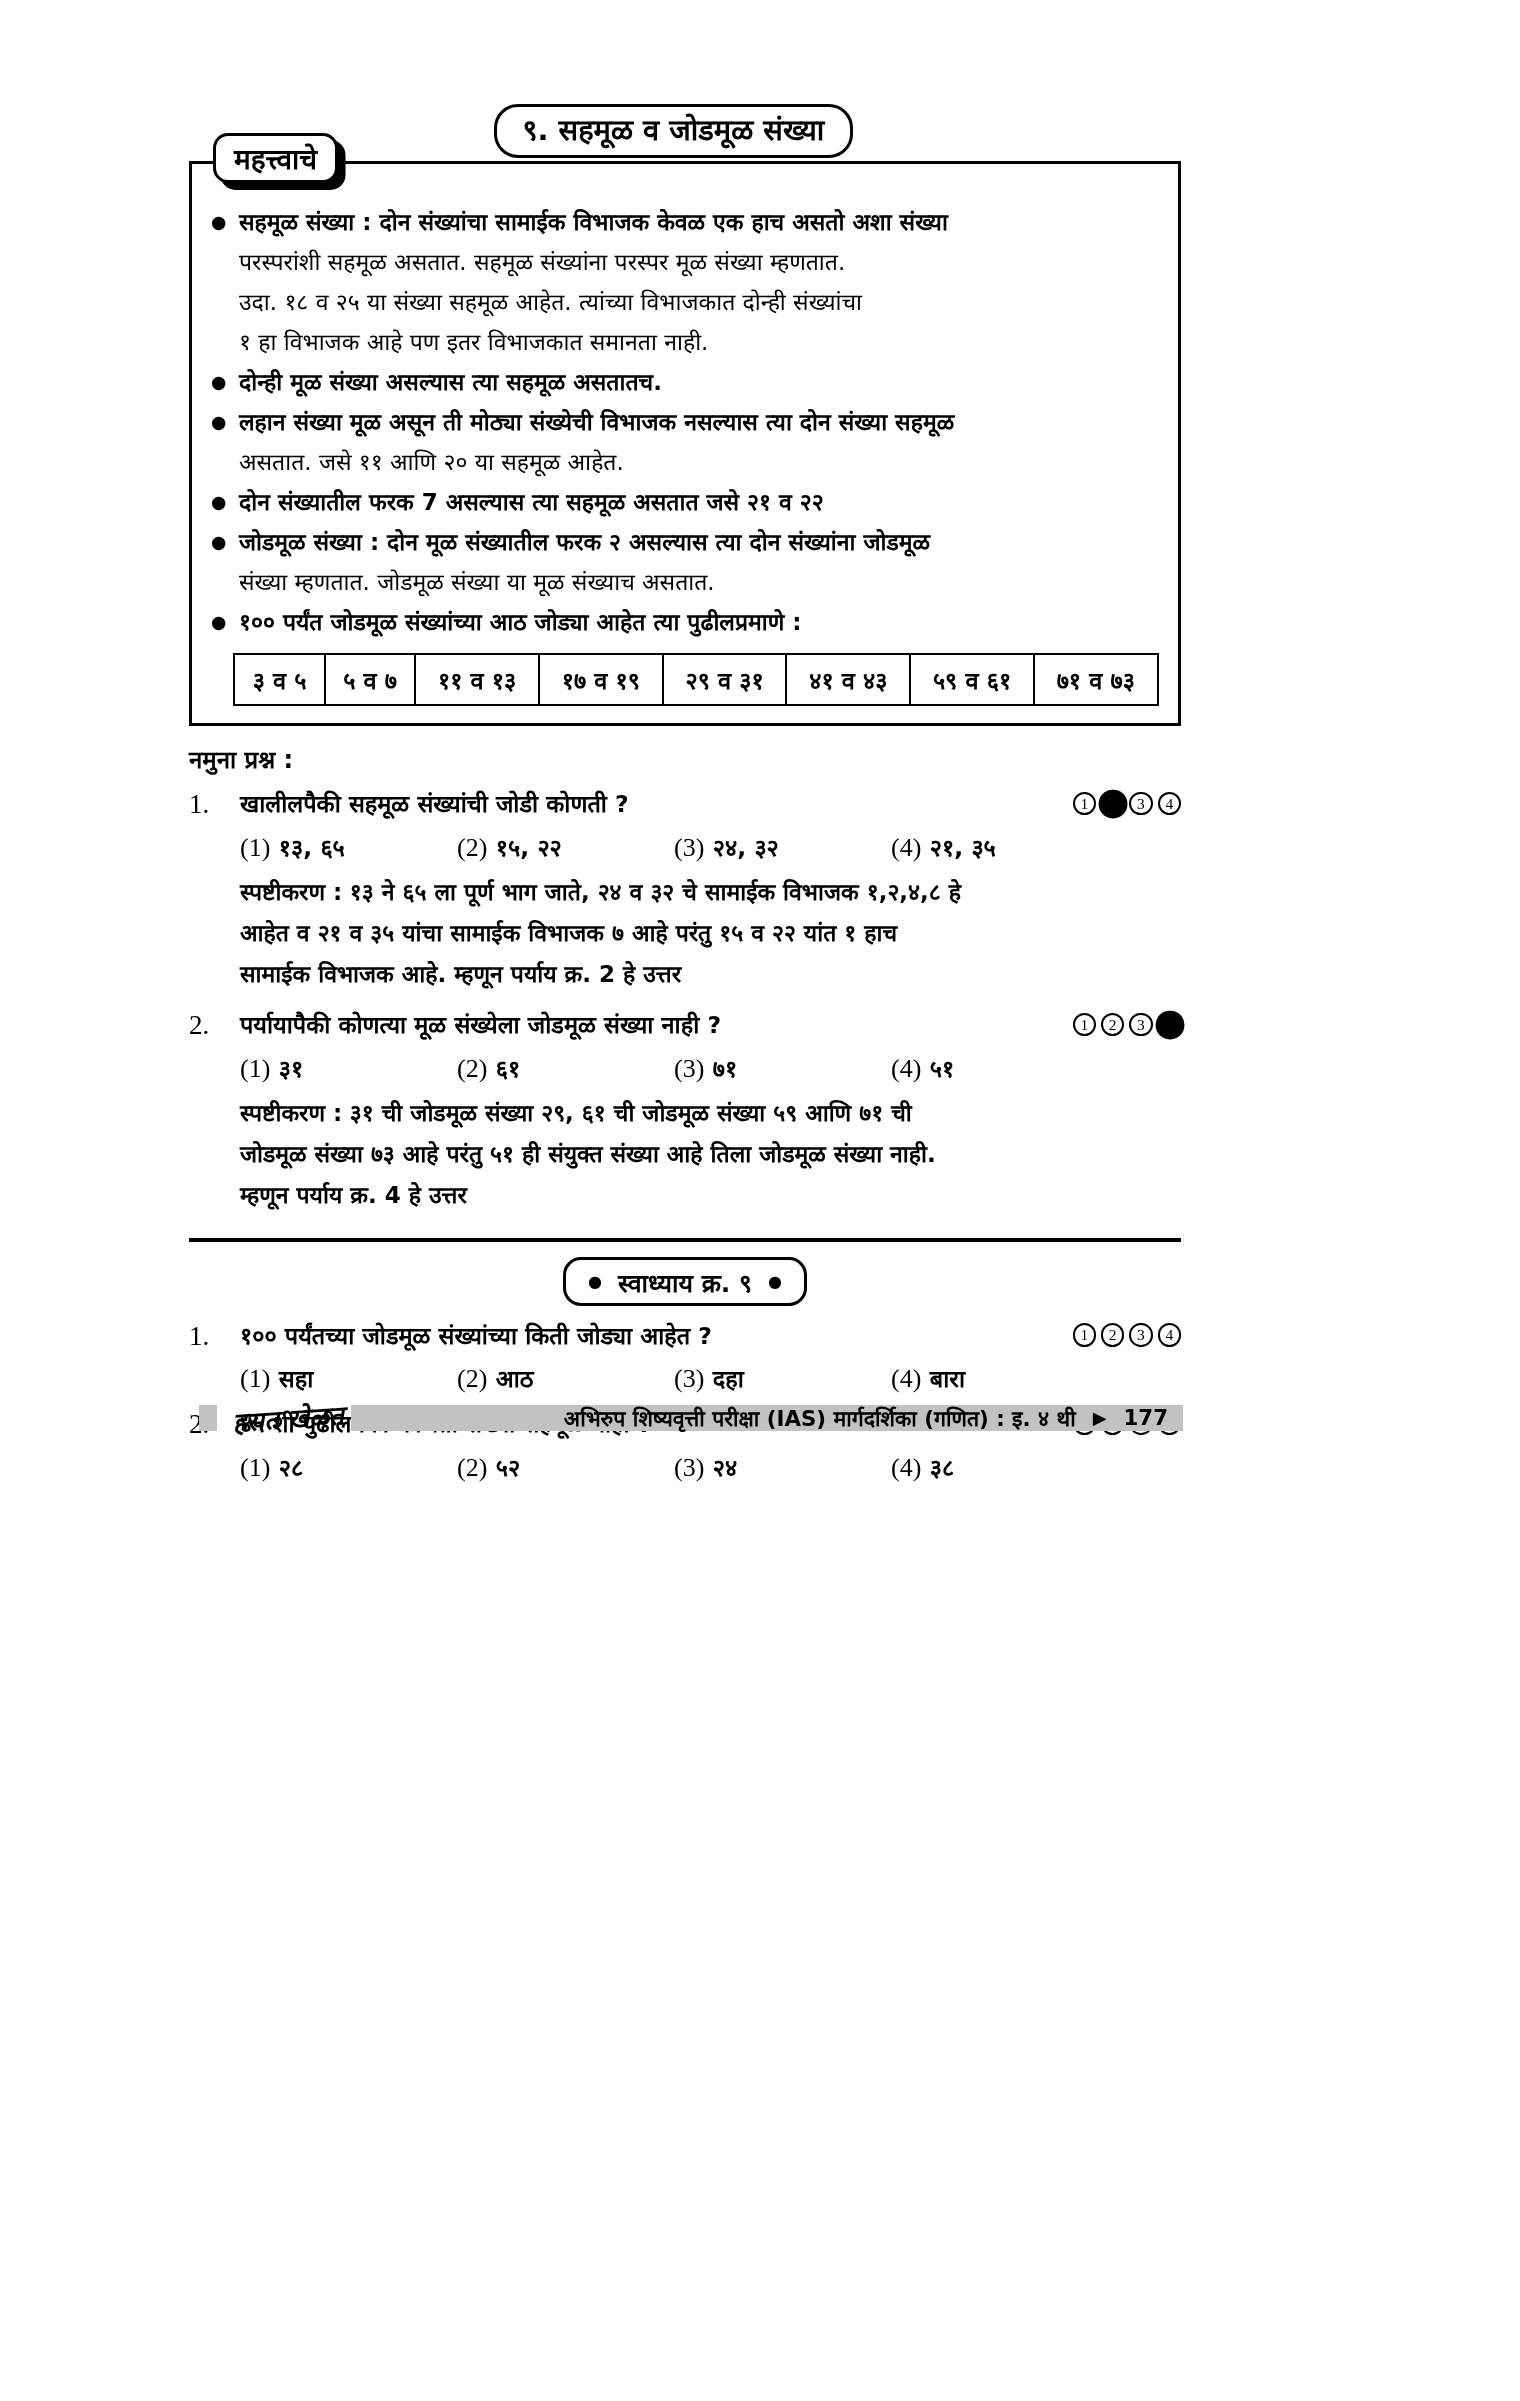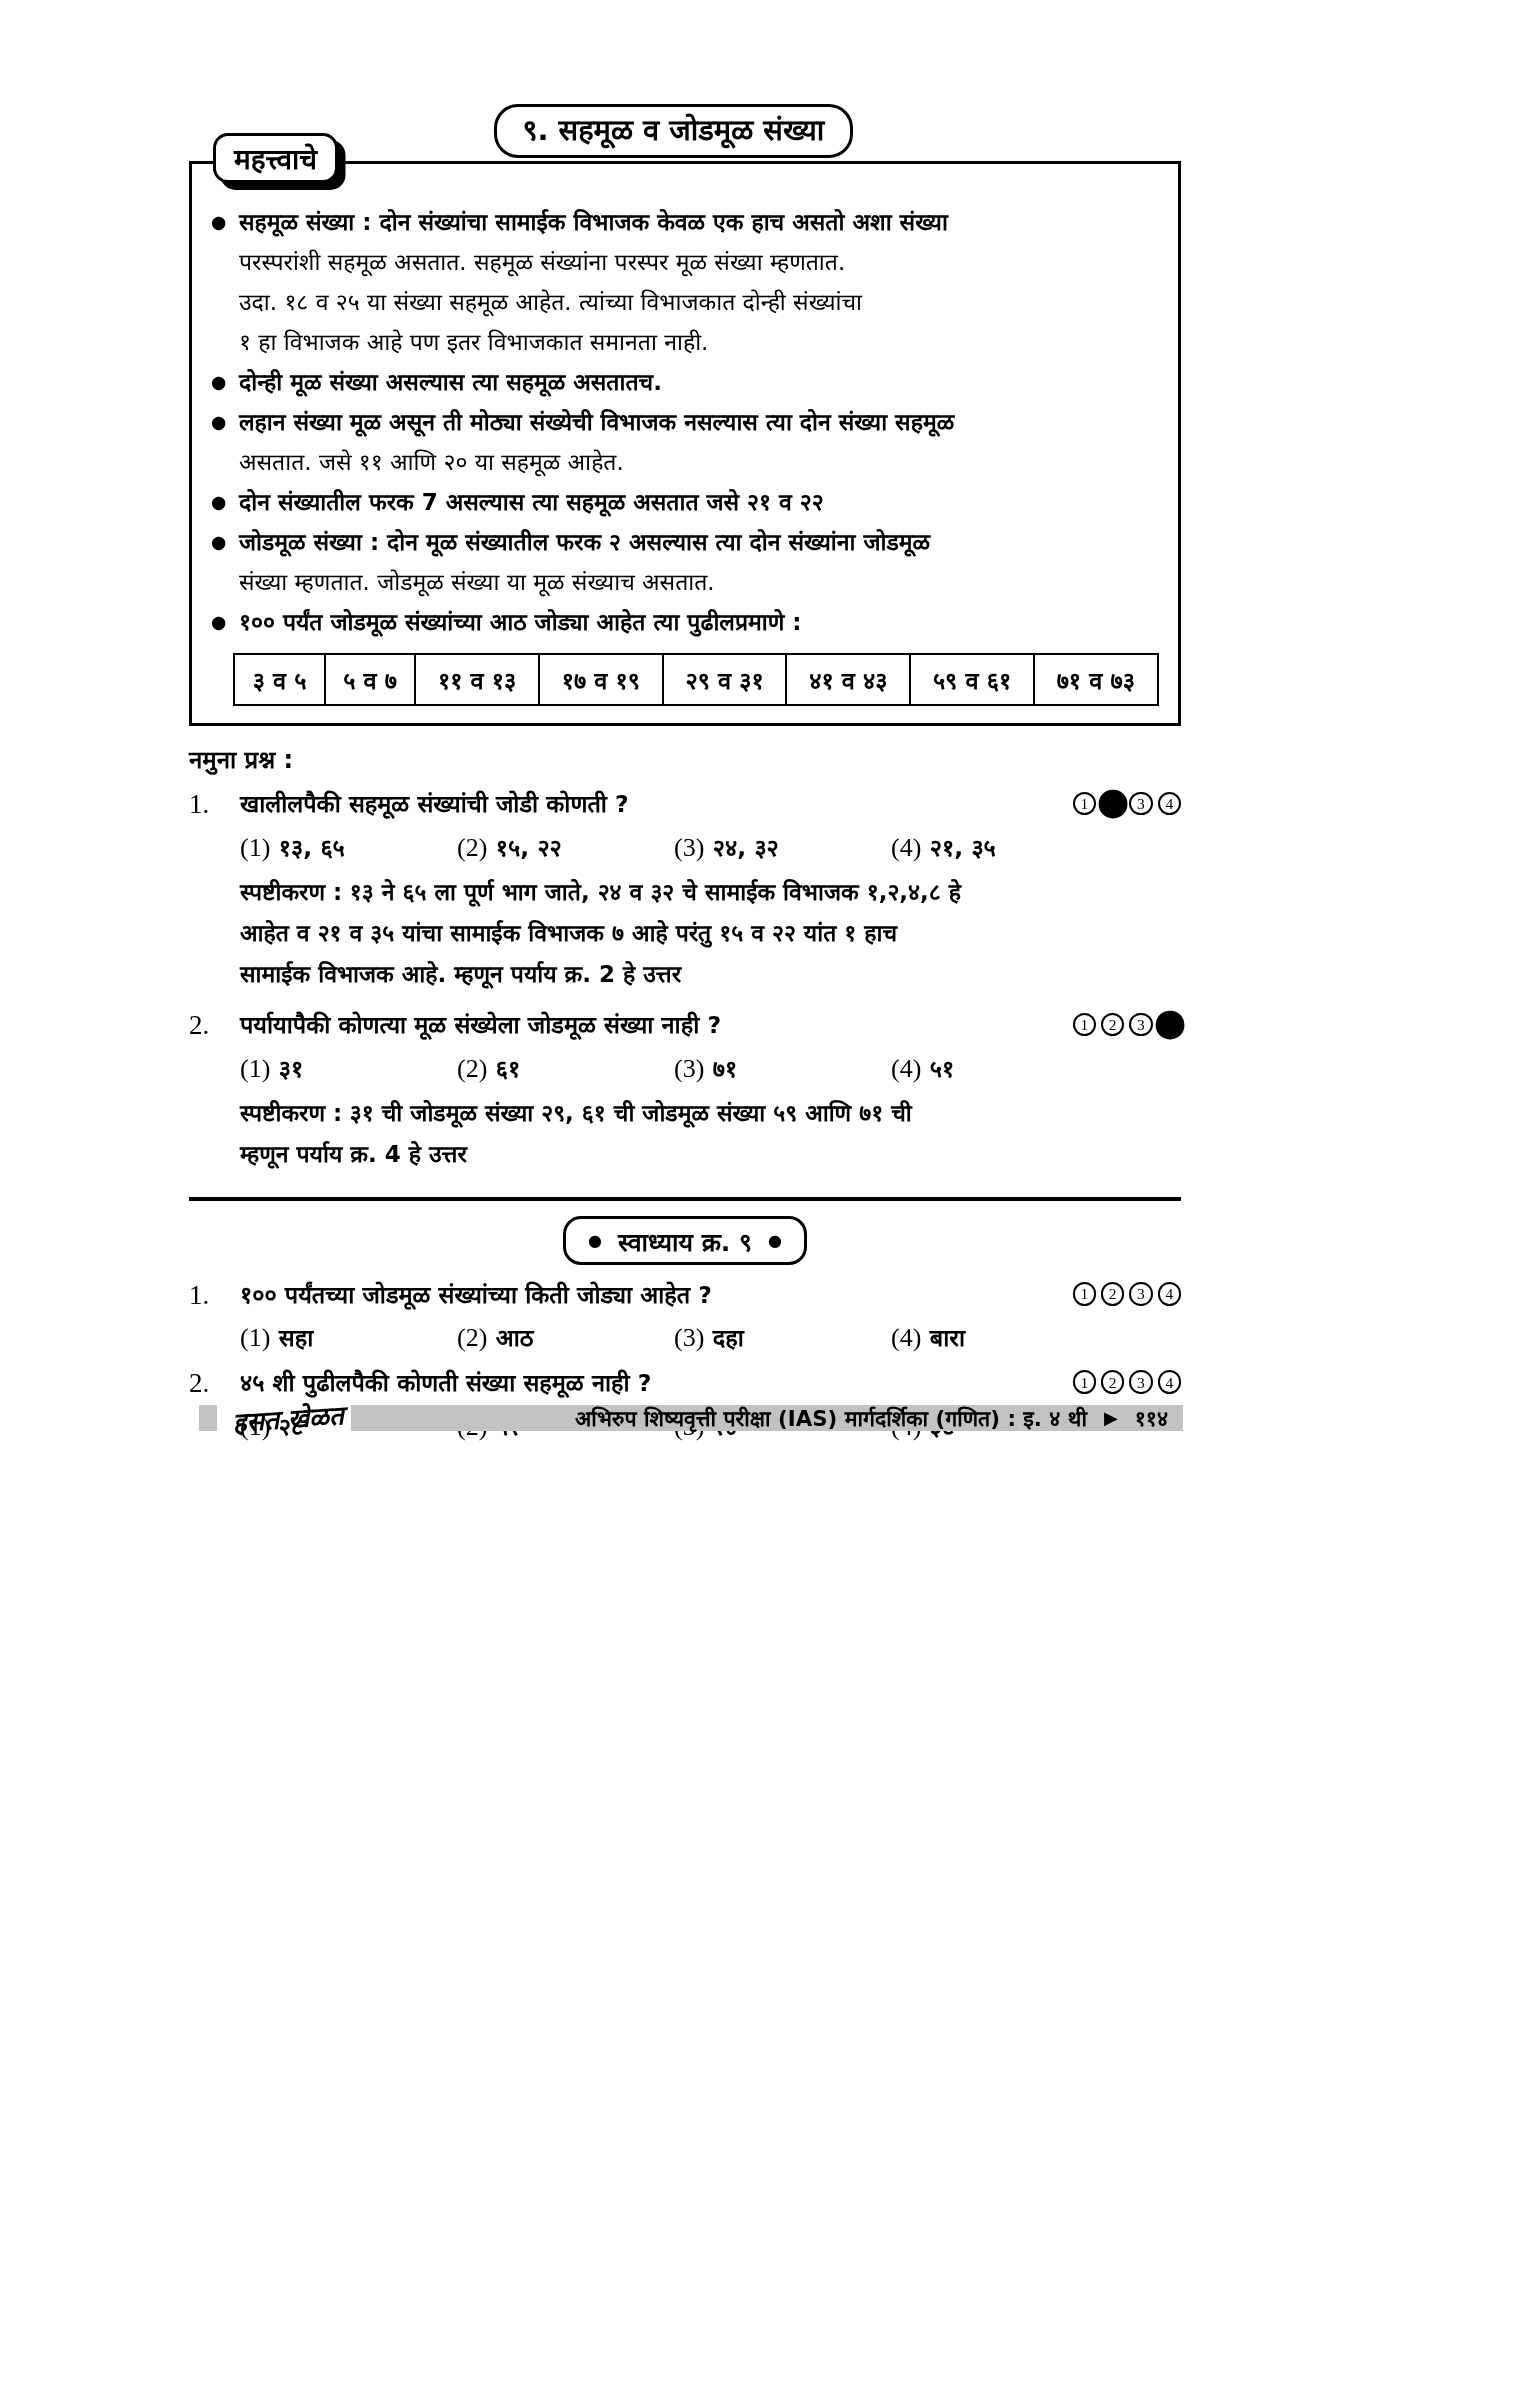--- a/index.html
+++ b/index.html
@@ -225,20 +225,21 @@
           <span class="onum">(3)</span>
           <span class="oval">७१</span>
         </span>
       <span class="opt">
           <span class="onum">(4)</span>
           <span class="oval">५१</span>
         </span>
     </div>
     <div class="expl">
       <div class="eline"><span class="elead">स्पष्टीकरण :</span><span>३१ ची जोडमूळ संख्या २९, ६१ ची जोडमूळ संख्या ५९ आणि ७१ ची</span></div>
+      <div class="eline">जोडमूळ संख्या ७३ आहे परंतु ५१ ही संयुक्त संख्या आहे तिला जोडमूळ संख्या नाही.</div>
       <div class="eline">म्हणून पर्याय क्र. 4 हे उत्तर</div>
     </div>
   </div>
 
   <hr class="divider">
 
   <div class="ex-box">
     <span class="dot">●</span>
     <span>स्वाध्याय क्र. ९</span>
     <span class="dot">●</span>
@@ -323,16 +324,16 @@
   </div>
 
 </div>
 
 <div class="footer">
   <div class="fsq"></div>
   <div class="flogo">हसत खेळत</div>
   <div class="fbar">
     <span>अभिरुप शिष्यवृत्ती परीक्षा (IAS) मार्गदर्शिका (गणित) : इ. ४ थी</span>
     <span class="farrow">▶</span>
-    <span class="fpage">११४</span>
+    <span class="fpage">177</span>
   </div>
 </div>
 
 
 </body></html>

